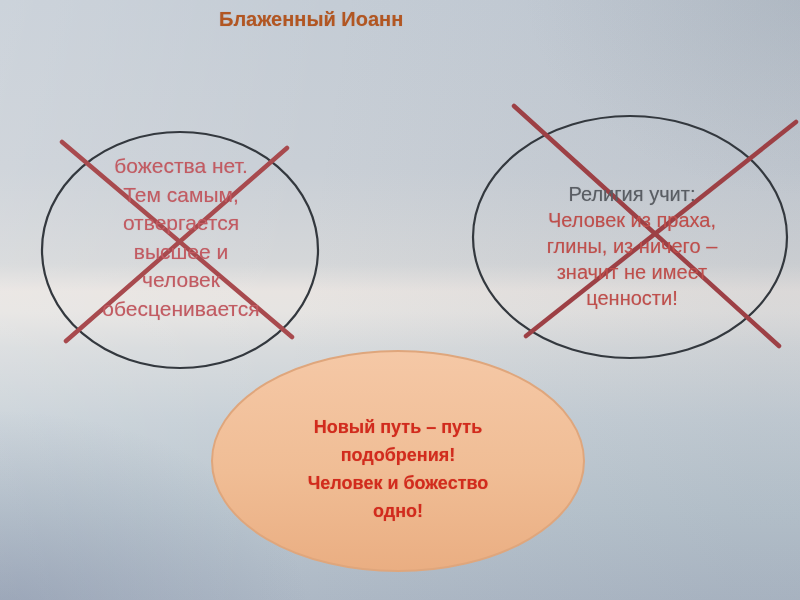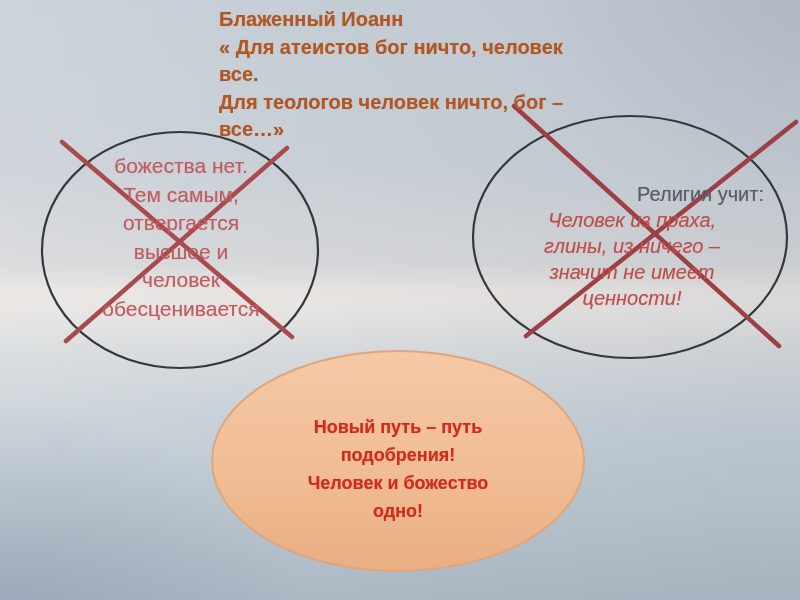--- a/index.html
+++ b/index.html
@@ -37,22 +37,22 @@
   .left-text {
     left: 58px; top: 152px; width: 246px;
     font-size: 21px; line-height: 28.5px;
   }
   .left-text .hdr { color: #85888d; text-shadow: 0 0 1px rgba(90,92,98,0.4); }
   .left-text .bdy { color: #c25b62; text-shadow: 0 0 1px rgba(170,70,80,0.35); }
   .right-text {
     left: 500px; top: 181px; width: 264px;
     font-size: 20px; line-height: 26px;
   }
-  .right-text .hdr { color: #595d63; text-shadow: 0 0 1px rgba(60,64,70,0.4); text-align: right; }
-  .right-text .bdy { color: #bf4f4c; text-shadow: 0 0 1px rgba(160,55,55,0.35); font-style: italic; }
+  .right-text .hdr { color: #595d63; text-shadow: 0 0 1px rgba(60,64,70,0.4); }
+  .right-text .bdy { color: #bf4f4c; text-shadow: 0 0 1px rgba(160,55,55,0.35); }
   .new-path-text {
     left: 248px; top: 413px; width: 300px;
     color: #d22b1d; font-weight: bold;
     font-size: 18px; line-height: 28px; text-align: center;
     text-shadow: 0 0 1px rgba(180,35,20,0.4);
   }
 </style>
 </head>
 <body>
 
@@ -77,24 +77,20 @@
 
     <ellipse cx="630" cy="237" rx="157" ry="121" fill="none" stroke="#33383e" stroke-width="2.2"></ellipse>
     <g stroke="#9d4045" stroke-width="4.5" stroke-linecap="round">
       <line x1="514" y1="106" x2="779" y2="346"></line>
       <line x1="796" y1="122" x2="526" y2="336"></line>
     </g>
   </svg>
 
   <div class="txt quote">
     <div>Блаженный Иоанн</div>
-    <div class="pre">« Для атеистов бог ничто, человек
-все.
-Для теологов человек ничто, бог –
-все…»</div>
   </div>
 
   <div class="txt circle-text left-text">
     <div class="bdy pre">божества нет.
 Тем самым,
 отвергается
 высшее и
 человек
 обесценивается</div>
   </div>

